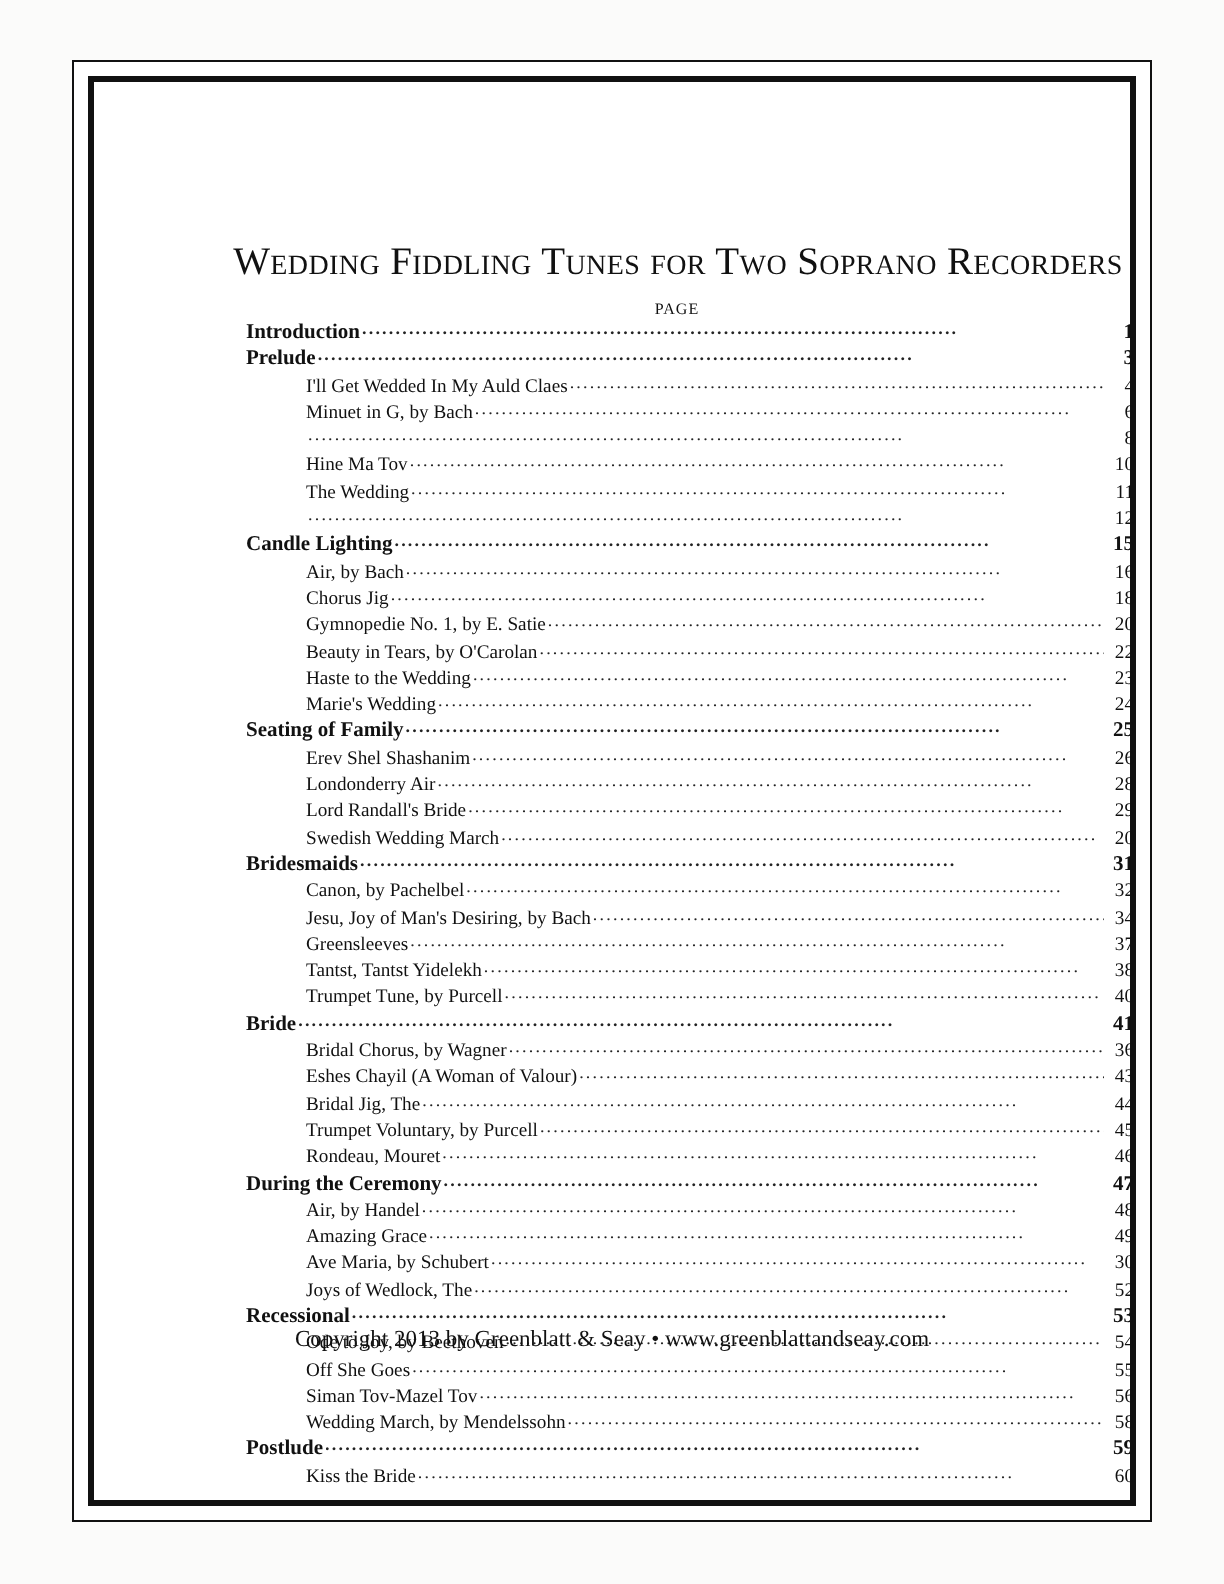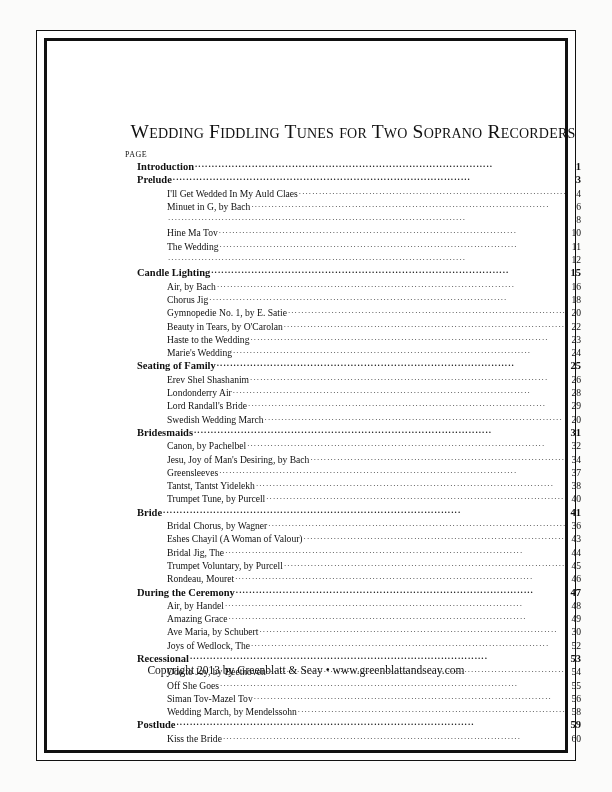--- a/index.html
+++ b/index.html
@@ -37,21 +37,21 @@
     position: absolute;
     left: 44px; top: 38px;
     width: 524px;
     height: 715px;
     border: 3px solid #111;
     box-sizing: border-box;
     background: #ffffff;
   }
   .content {
     position: absolute;
-    left: 78px; top: 66px;
+    left: 64px; top: 66px;
     width: 456px;
     height: 659px;
   }
   .title {
     text-align: center;
     font-family: "Liberation Serif", serif;
     font-variant: small-caps;
     font-size: 19.5px;
     letter-spacing: 0.2px;
     color: #111;
@@ -60,21 +60,21 @@
   }
   .subtitle {
     text-align: center;
     font-family: "Liberation Serif", serif;
     font-variant: small-caps;
     font-size: 11.5px;
     color: #111;
     margin: 3px 0 0 0;
   }
   .page-label {
-    text-align: left;
+    text-align: center;
     font-family: "Liberation Serif", serif;
     font-variant: small-caps;
     font-size: 8px;
     letter-spacing: 0.5px;
     color: #111;
     margin: 7px 0 0 0;
     padding-right: 1px;
   }
   .toc {
     margin-top: 1px;

